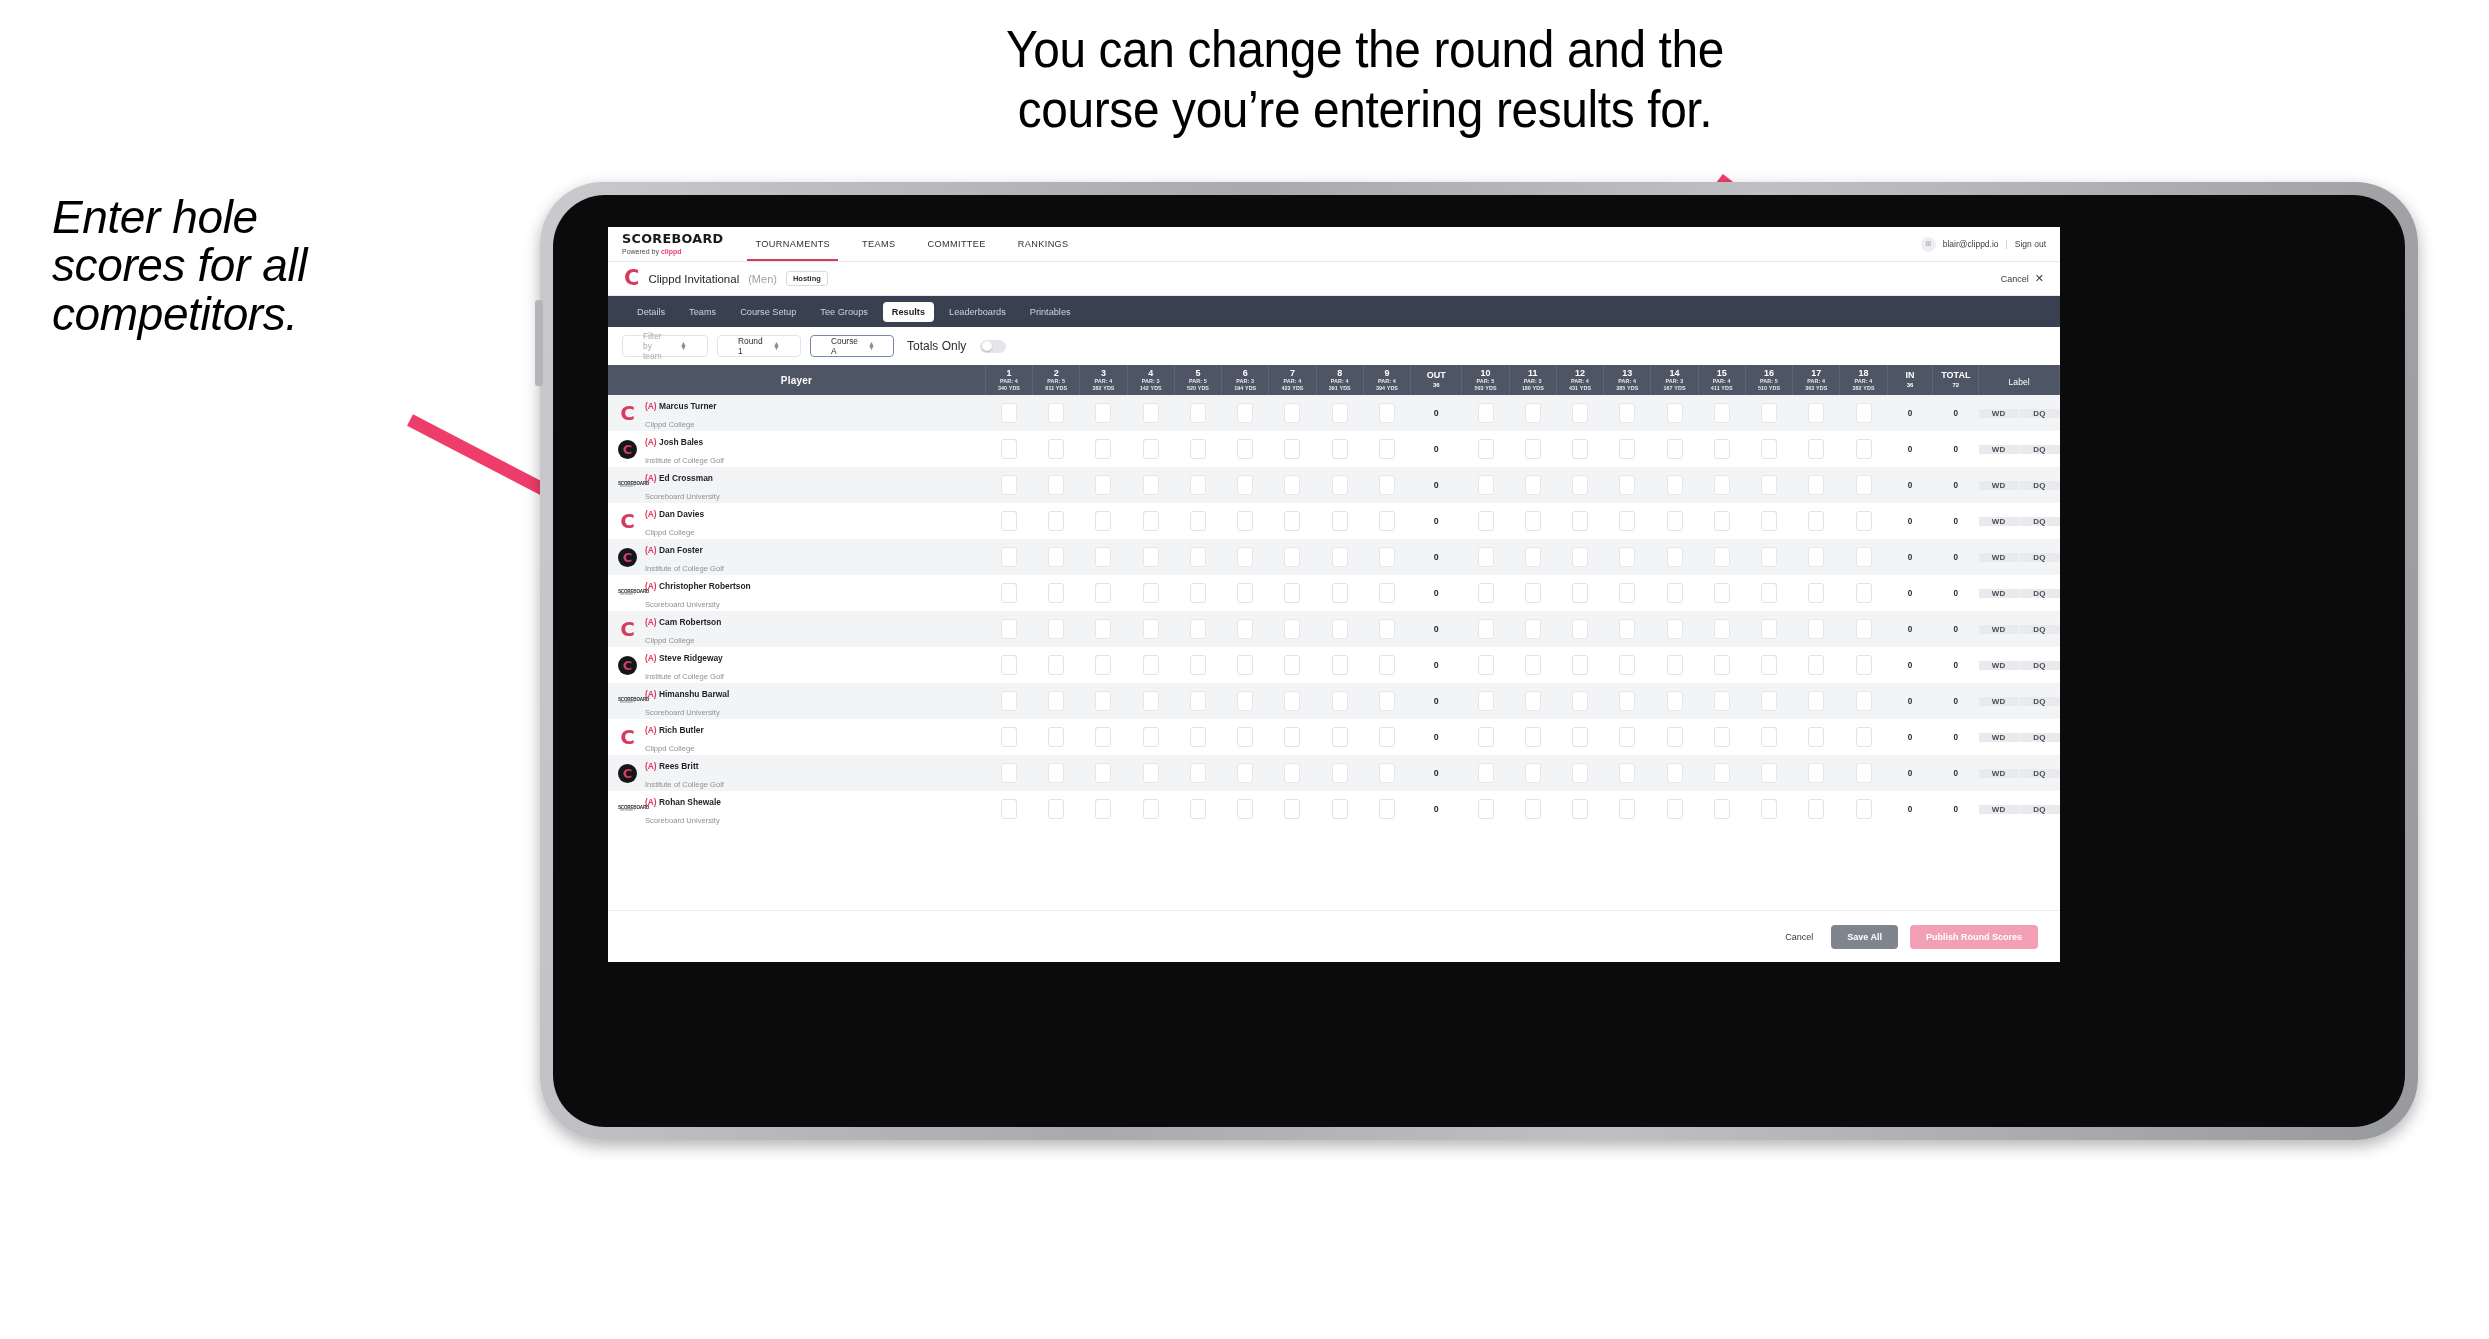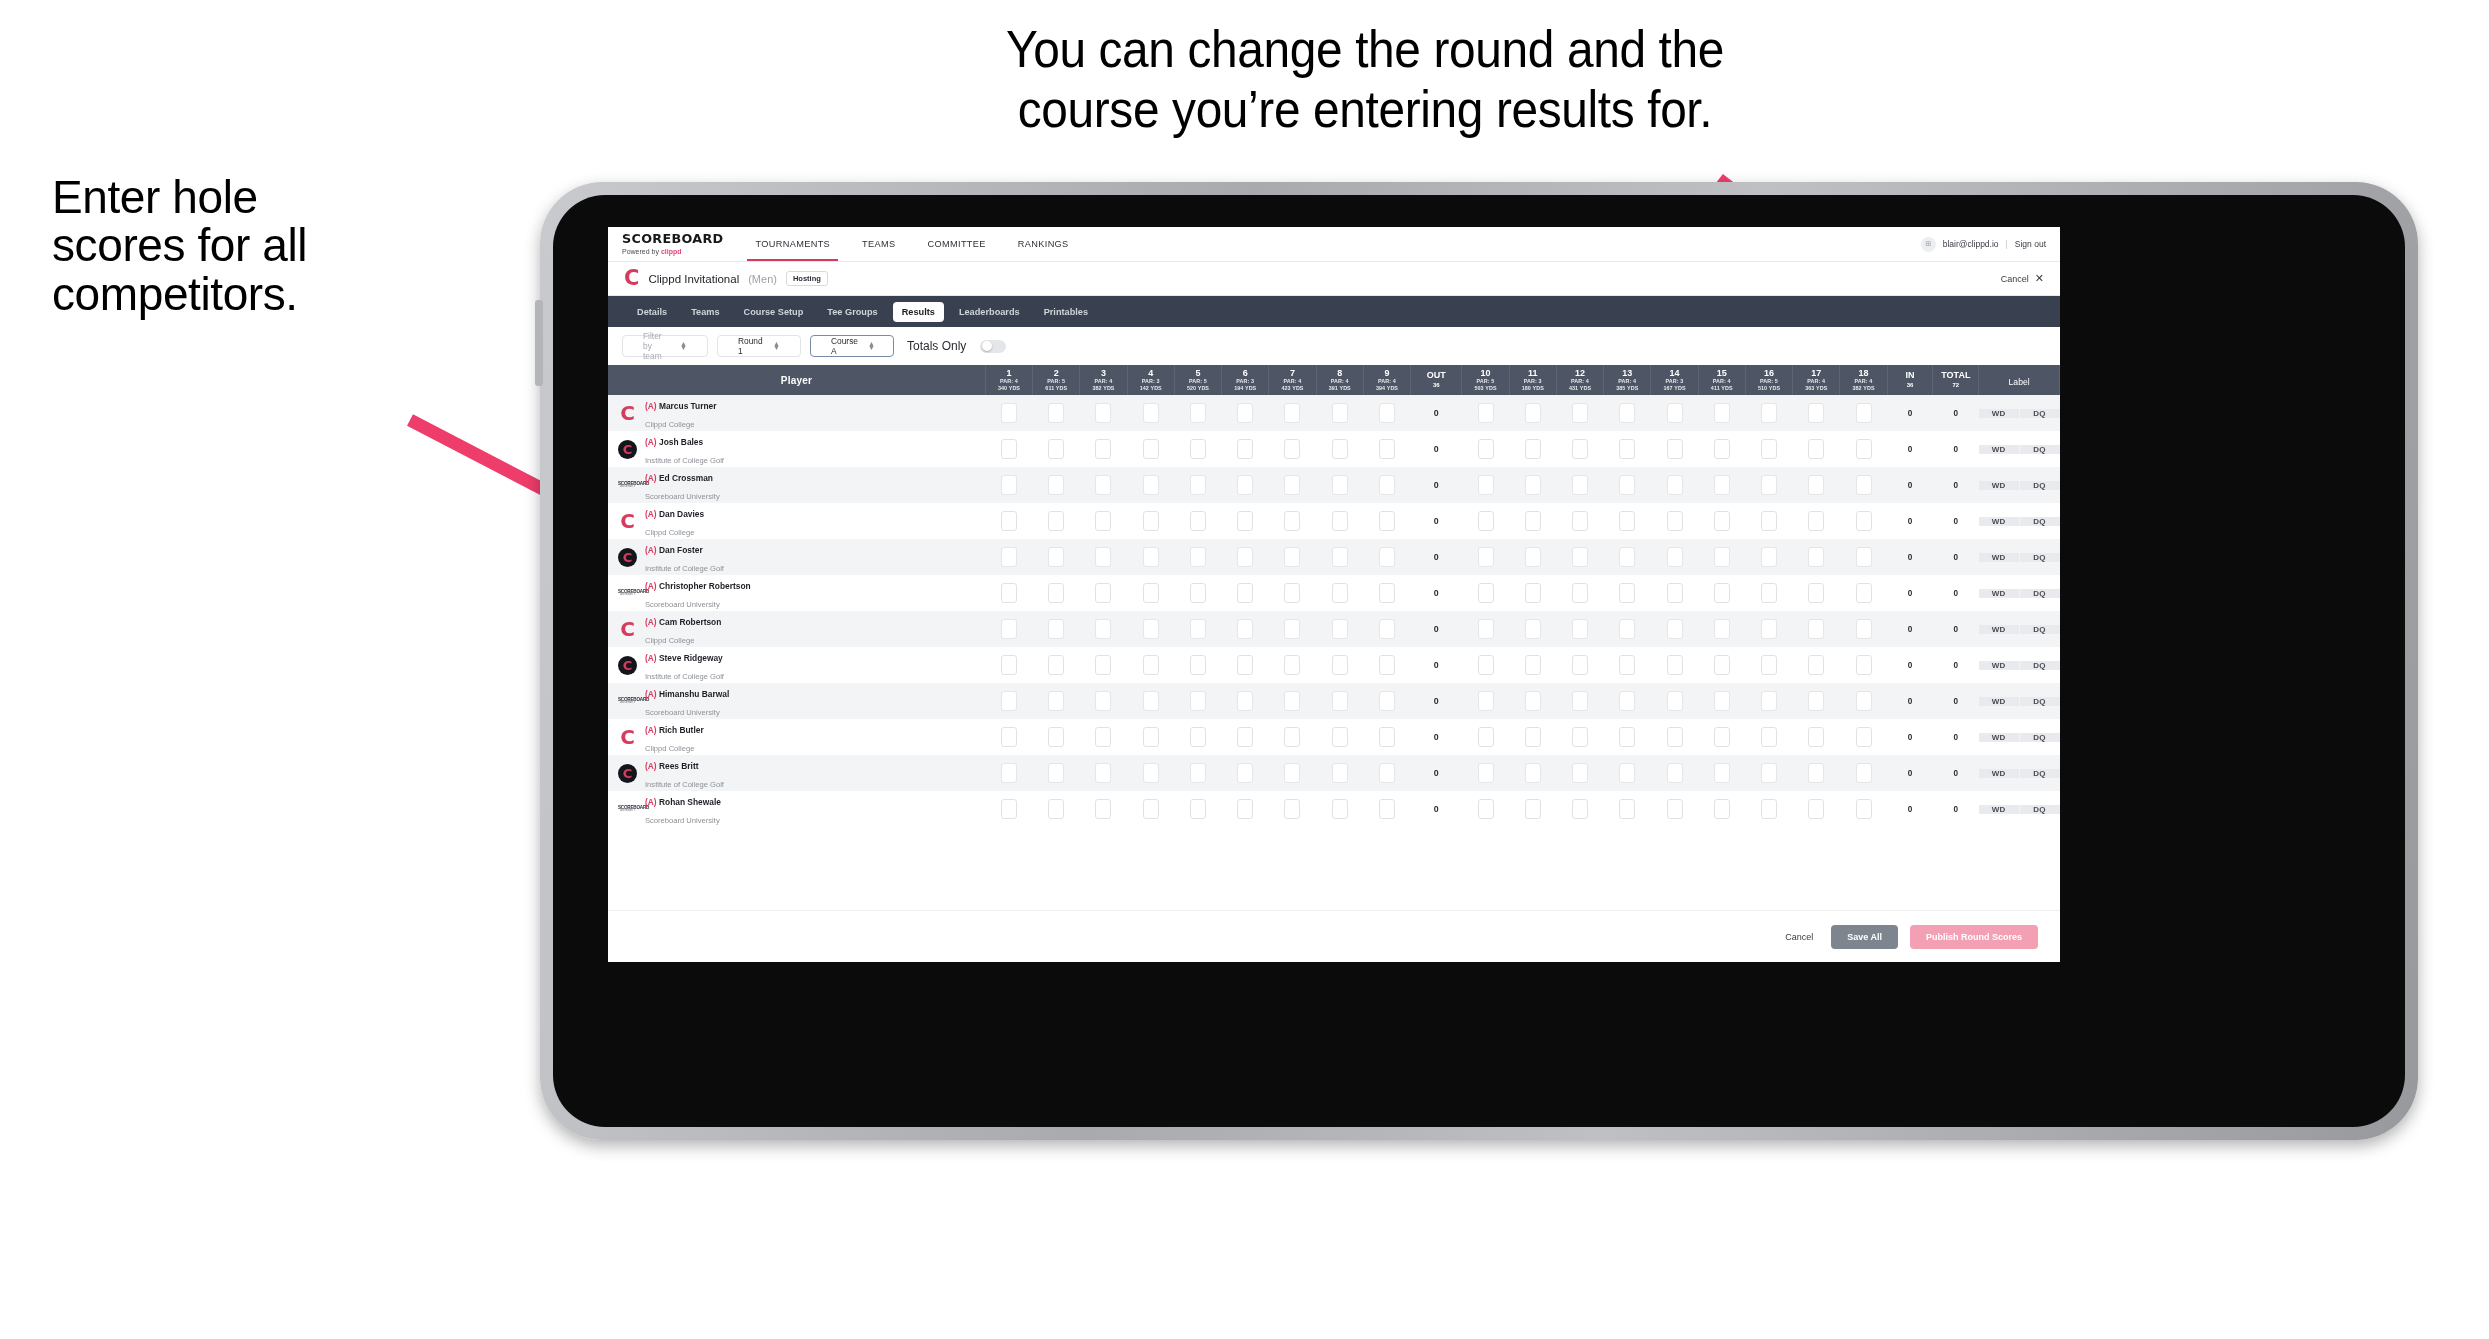--- a/index.html
+++ b/index.html
@@ -23,21 +23,21 @@
   }
   .anno b { font-weight: 700; }
   .anno-top {
     font-family: "Liberation Sans Narrow", "Liberation Sans", sans-serif;
     font-size: 52px;
     line-height: 1.15;
     text-align: center;
     transform: scaleX(0.92);
     transform-origin: center top;
   }
-  #anno-enter-scores  { left: 52px;  top: 173px;  width: 400px; }
+  #anno-enter-scores  { left: 52px;  top: 193px;  width: 400px; font-style: italic; }
   #anno-change-round  { left: 900px; top: 20px;   width: 930px; }
   #anno-wd-dq         { left: 2008px; top: 222px; width: 470px; }
   #anno-save-all      { left: 2008px; top: 688px; width: 490px; }
 
   
   .arrow { position: absolute; }
 
   
   #tablet {
     position: absolute;
@@ -126,21 +126,21 @@
     margin-left: auto; display: flex; align-items: center; gap: 6px;
     font-size: 9px; color: #3a3c44;
   }
   .cancel-x .x { font-size: 11px; }
 
   .subnav {
     height: 31px; background: #39404f;
     display: flex; align-items: center; padding: 0 20px; gap: 6px;
   }
   .subnav-item {
-    font-size: 9.2px; color: #cfd3da; padding: 5px 9px; border-radius: 4px; font-weight: bold;
+    font-size: 9.2px; color: #cfd3da; padding: 5px 9px; border-radius: 4px;
   }
   .subnav-item.active {
     background: #ffffff; color: #1d1f25; font-weight: 600;
   }
 
   .filterbar {
     height: 38px; background: #fff;
     display: flex; align-items: center; padding: 0 14px; gap: 9px;
   }
   .search-input {

